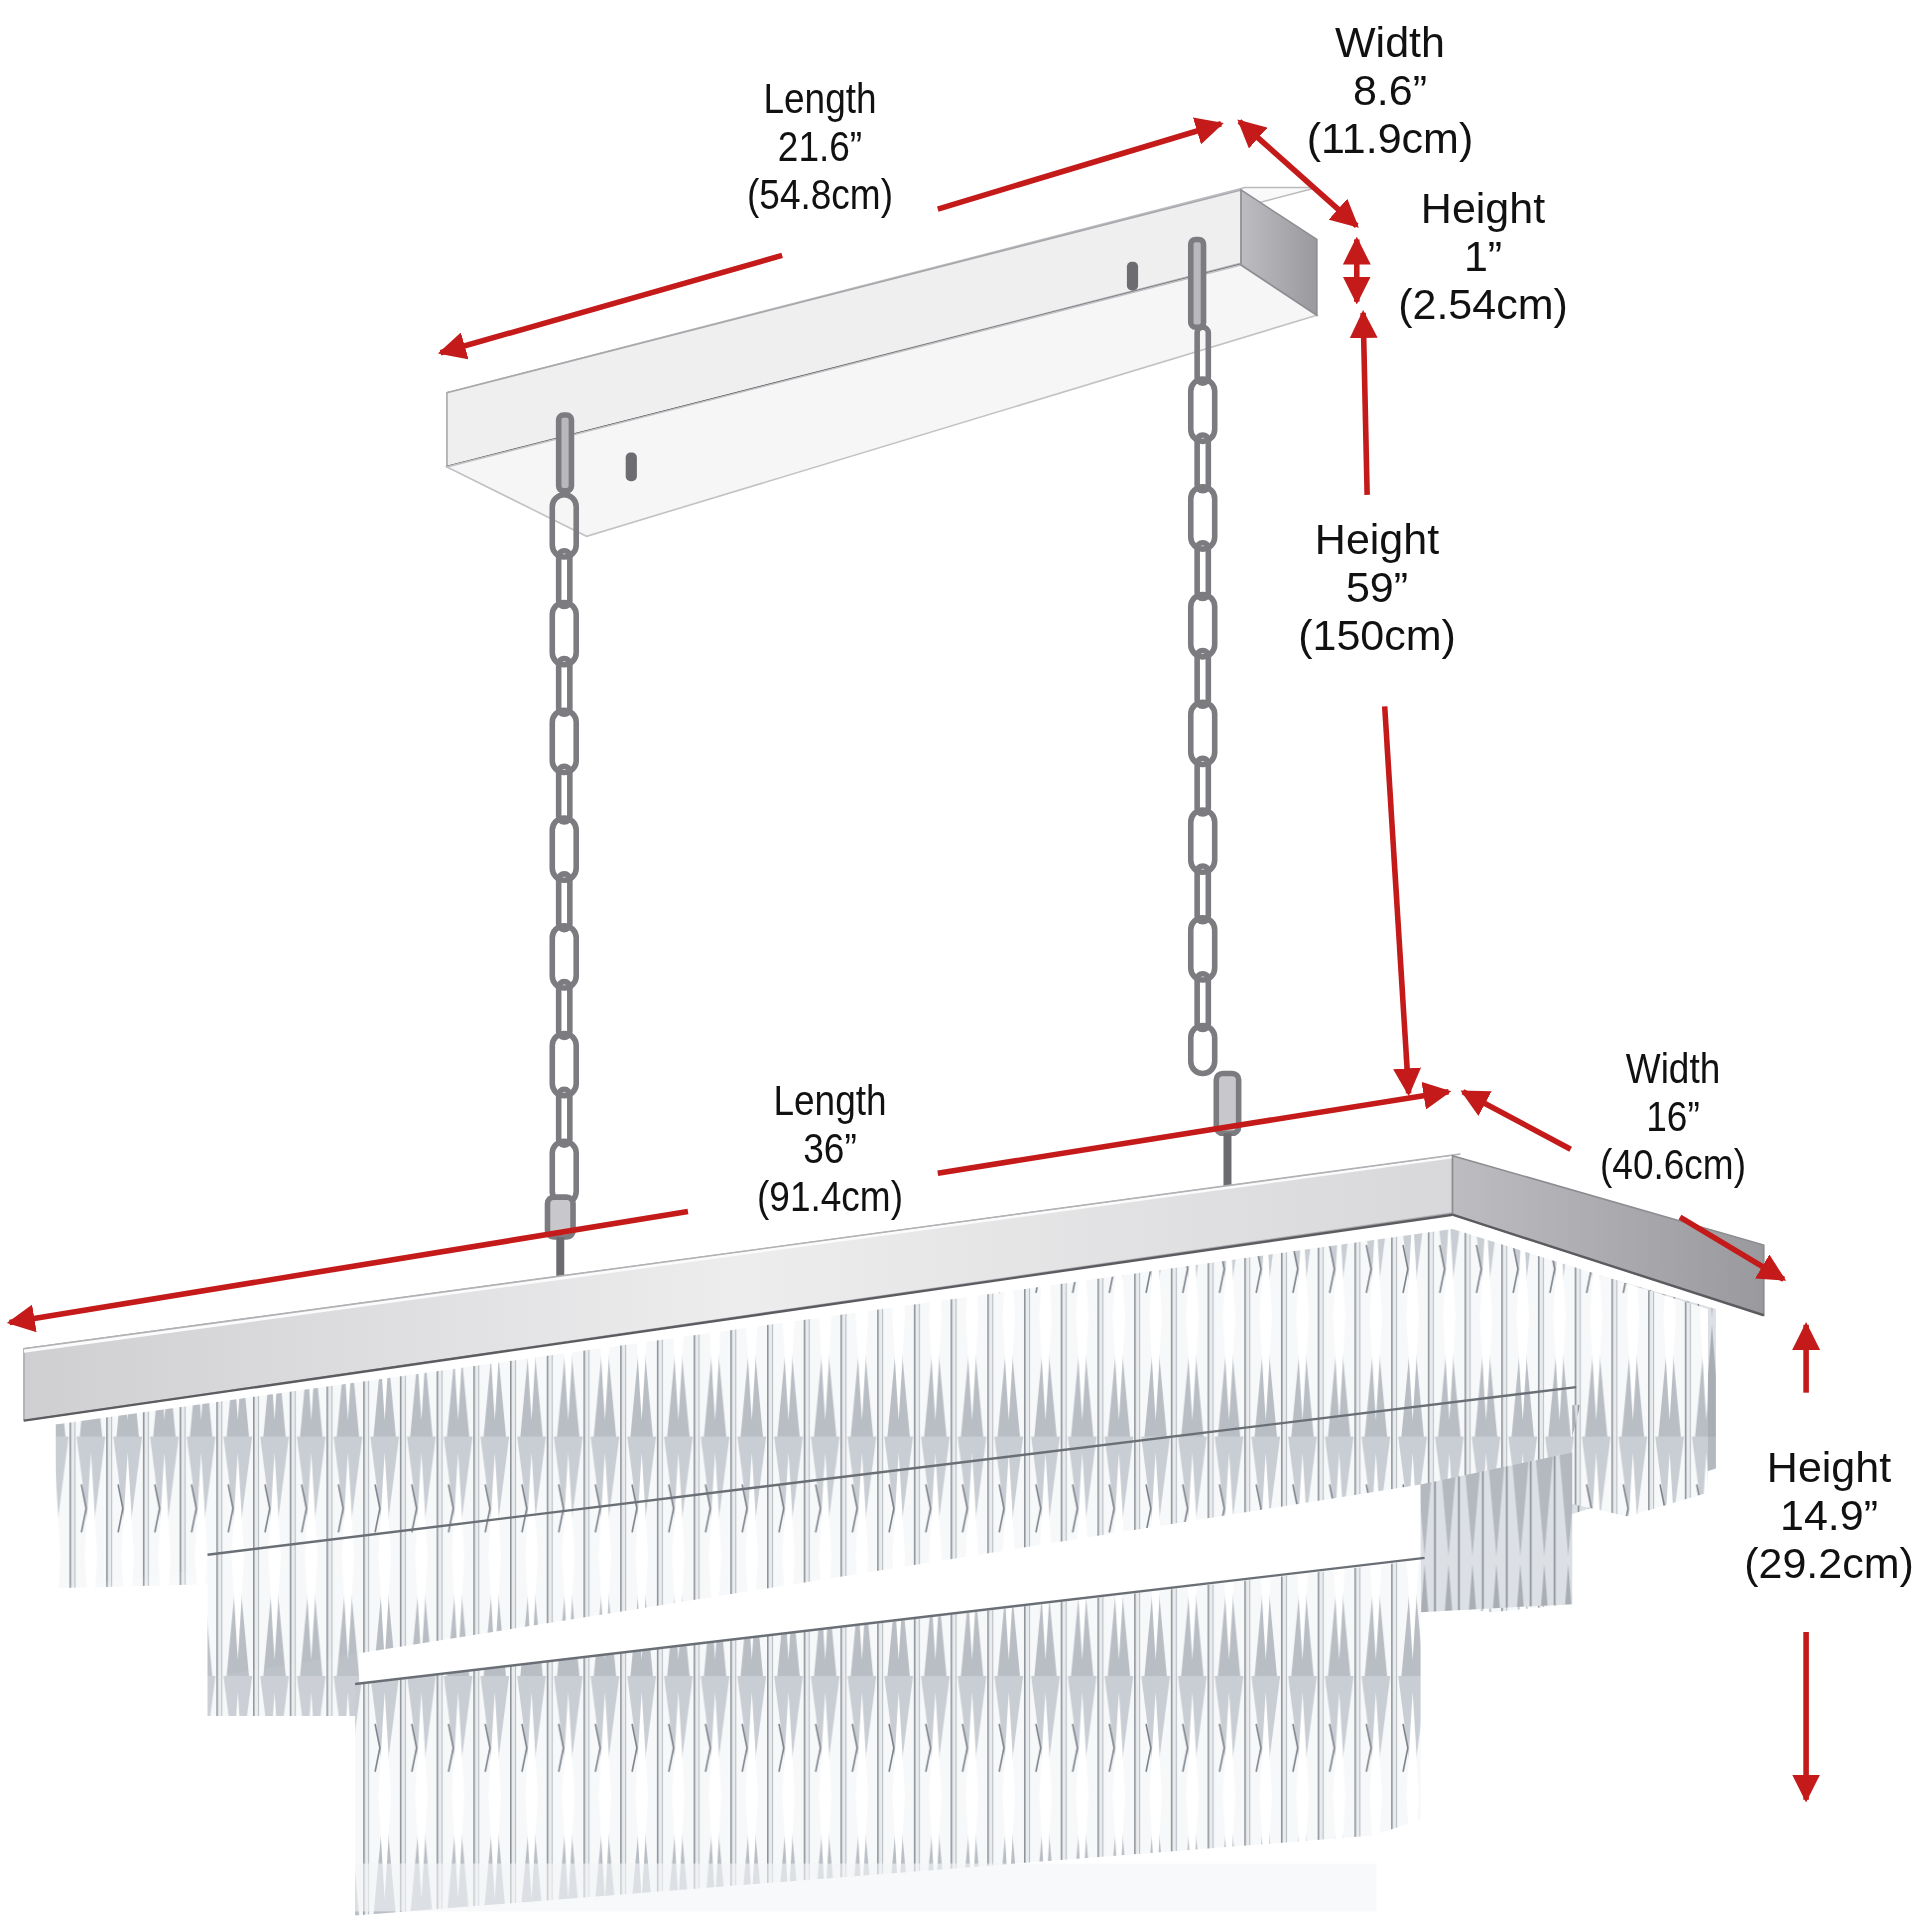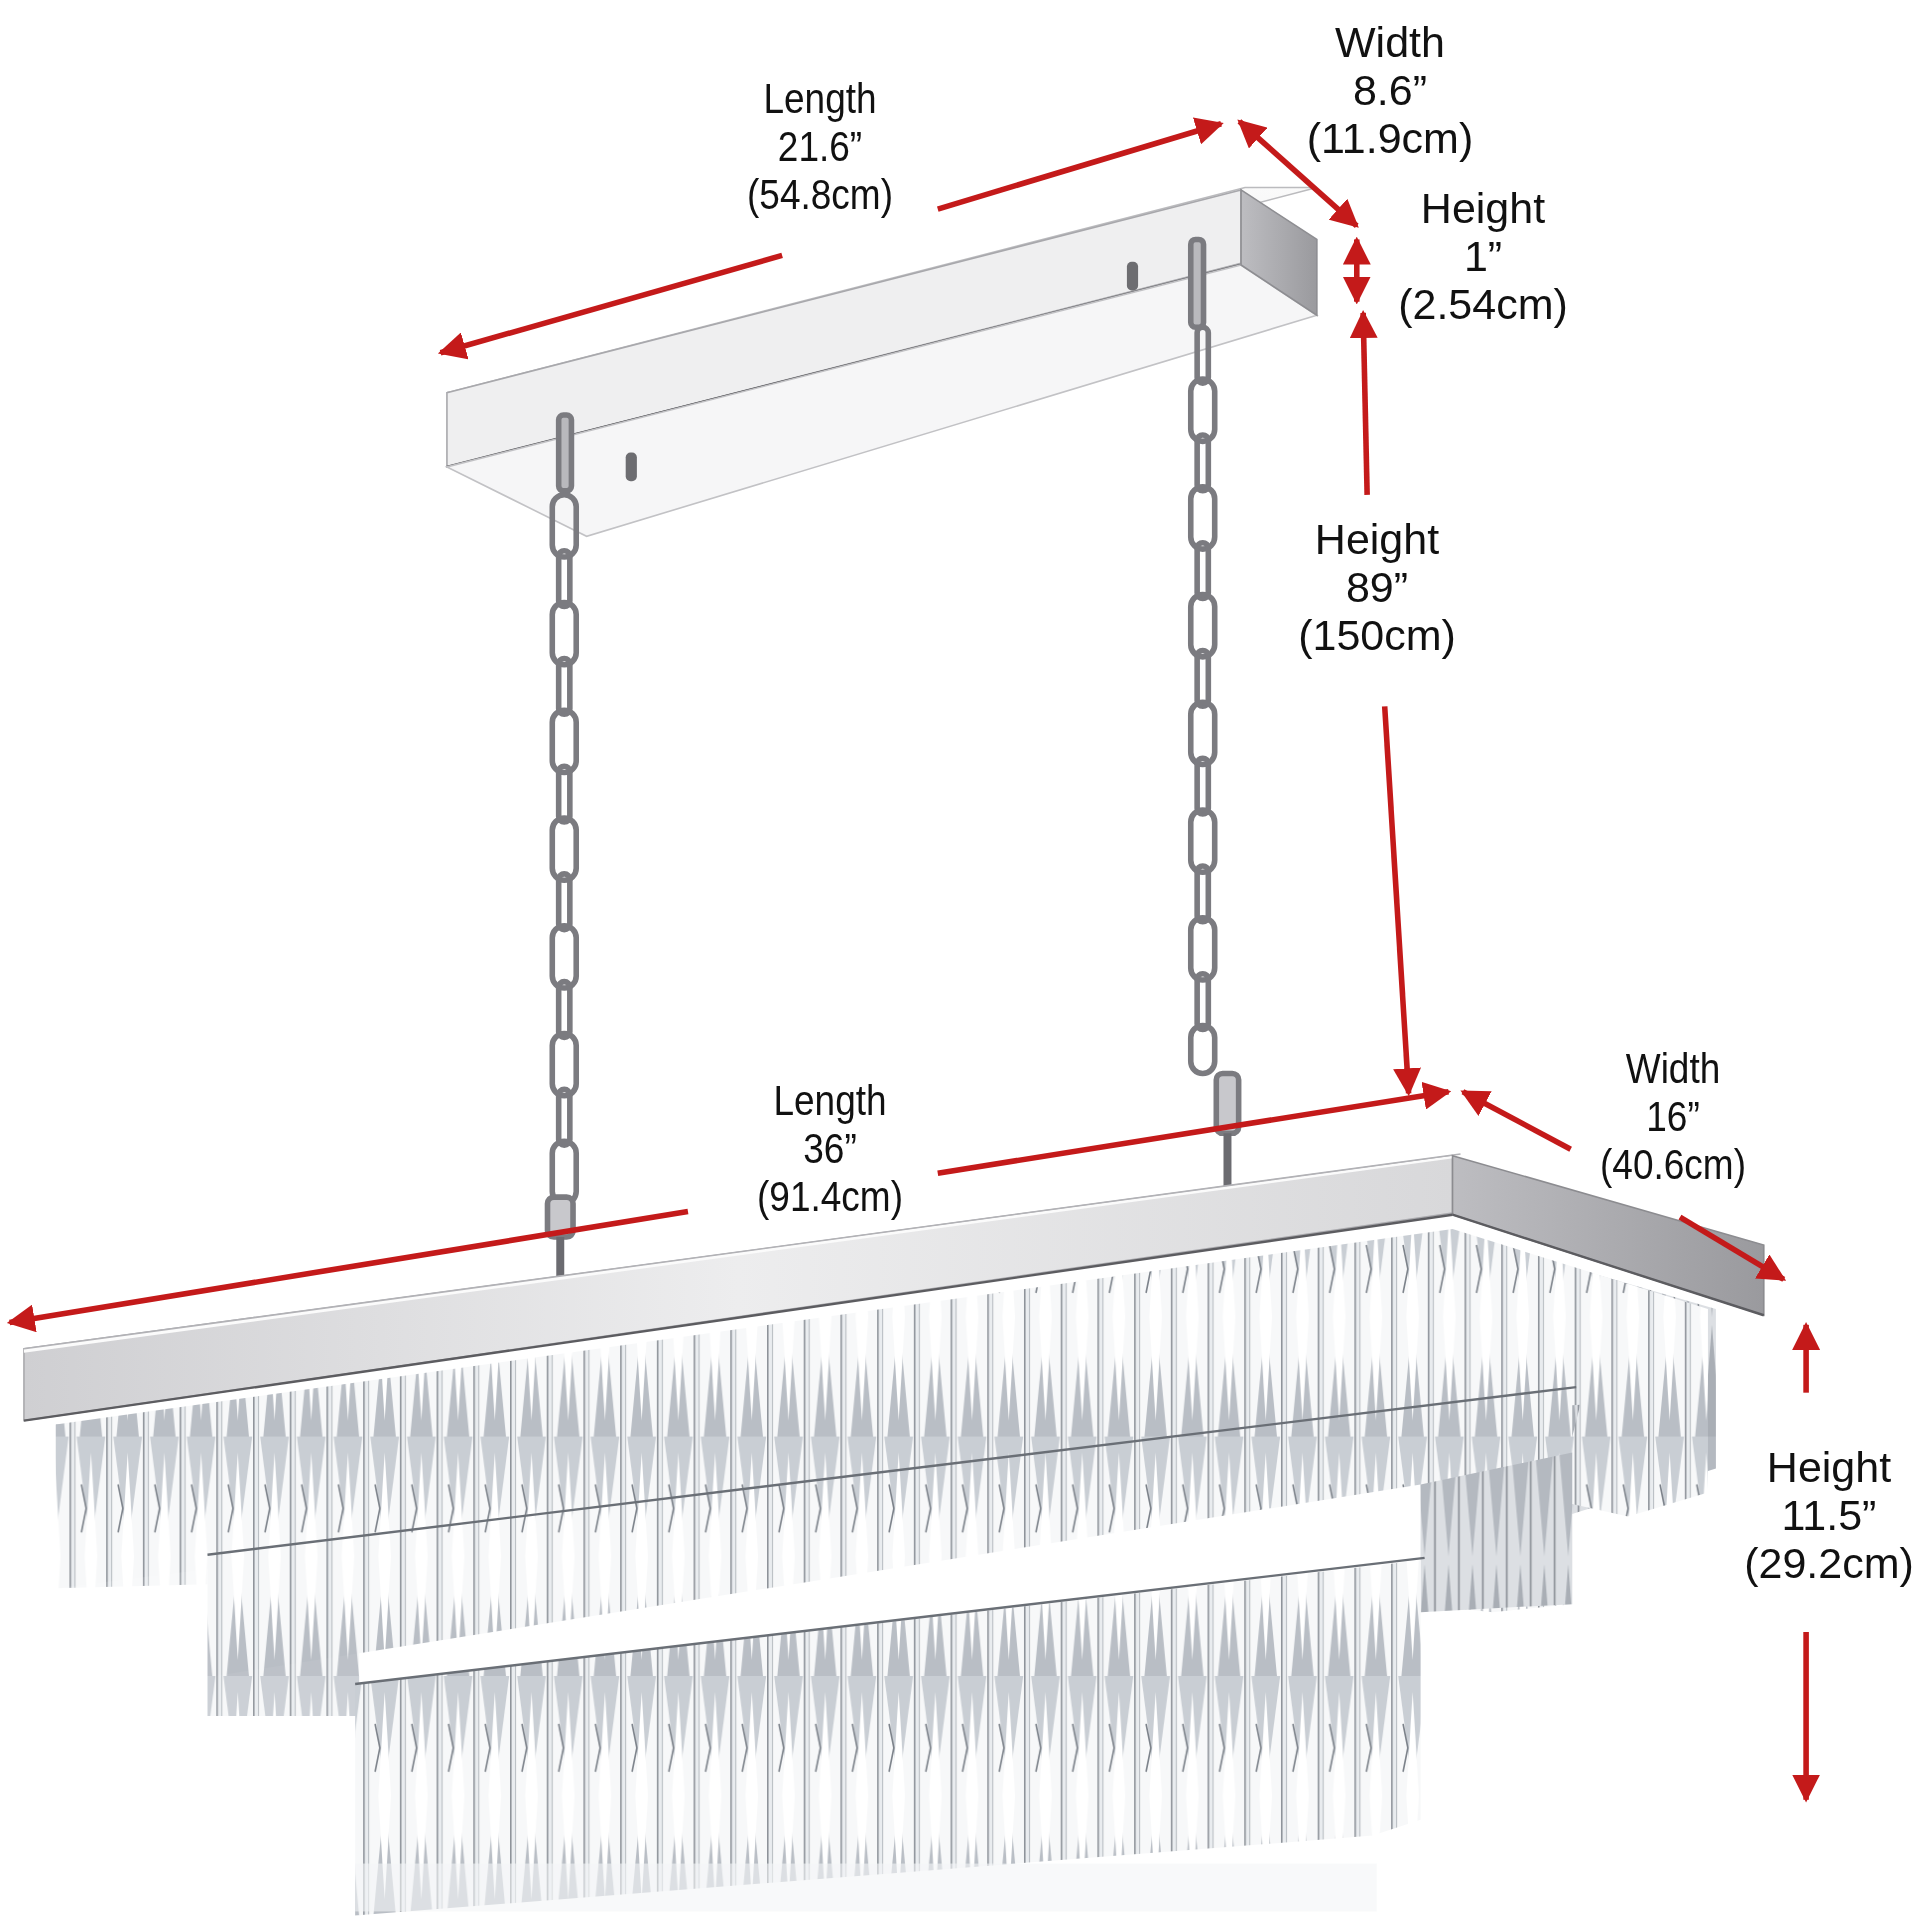--- a/index.html
+++ b/index.html
@@ -174,36 +174,36 @@
 </div>
 
 <div class="lbl" style="left:1483px;top:184px;">
   <span class="ln">Height</span>
   <span class="ln">1”</span>
   <span class="ln">(2.54cm)</span>
 </div>
 
 <div class="lbl" style="left:1377px;top:515px;">
   <span class="ln">Height</span>
-  <span class="ln">89”</span>
+  <span class="ln">59”</span>
   <span class="ln">(150cm)</span>
 </div>
 
 <div class="lbl narrow" style="left:830px;top:1076px;">
   <span class="ln">Length</span>
   <span class="ln">36”</span>
   <span class="ln">(91.4cm)</span>
 </div>
 
 <div class="lbl narrow" style="left:1673px;top:1044px;">
   <span class="ln">Width</span>
   <span class="ln">16”</span>
   <span class="ln">(40.6cm)</span>
 </div>
 
 <div class="lbl" style="left:1829px;top:1443px;">
   <span class="ln">Height</span>
-  <span class="ln">11.5”</span>
+  <span class="ln">14.9”</span>
   <span class="ln">(29.2cm)</span>
 </div>
 
 </div>
 
 
 </body></html>

